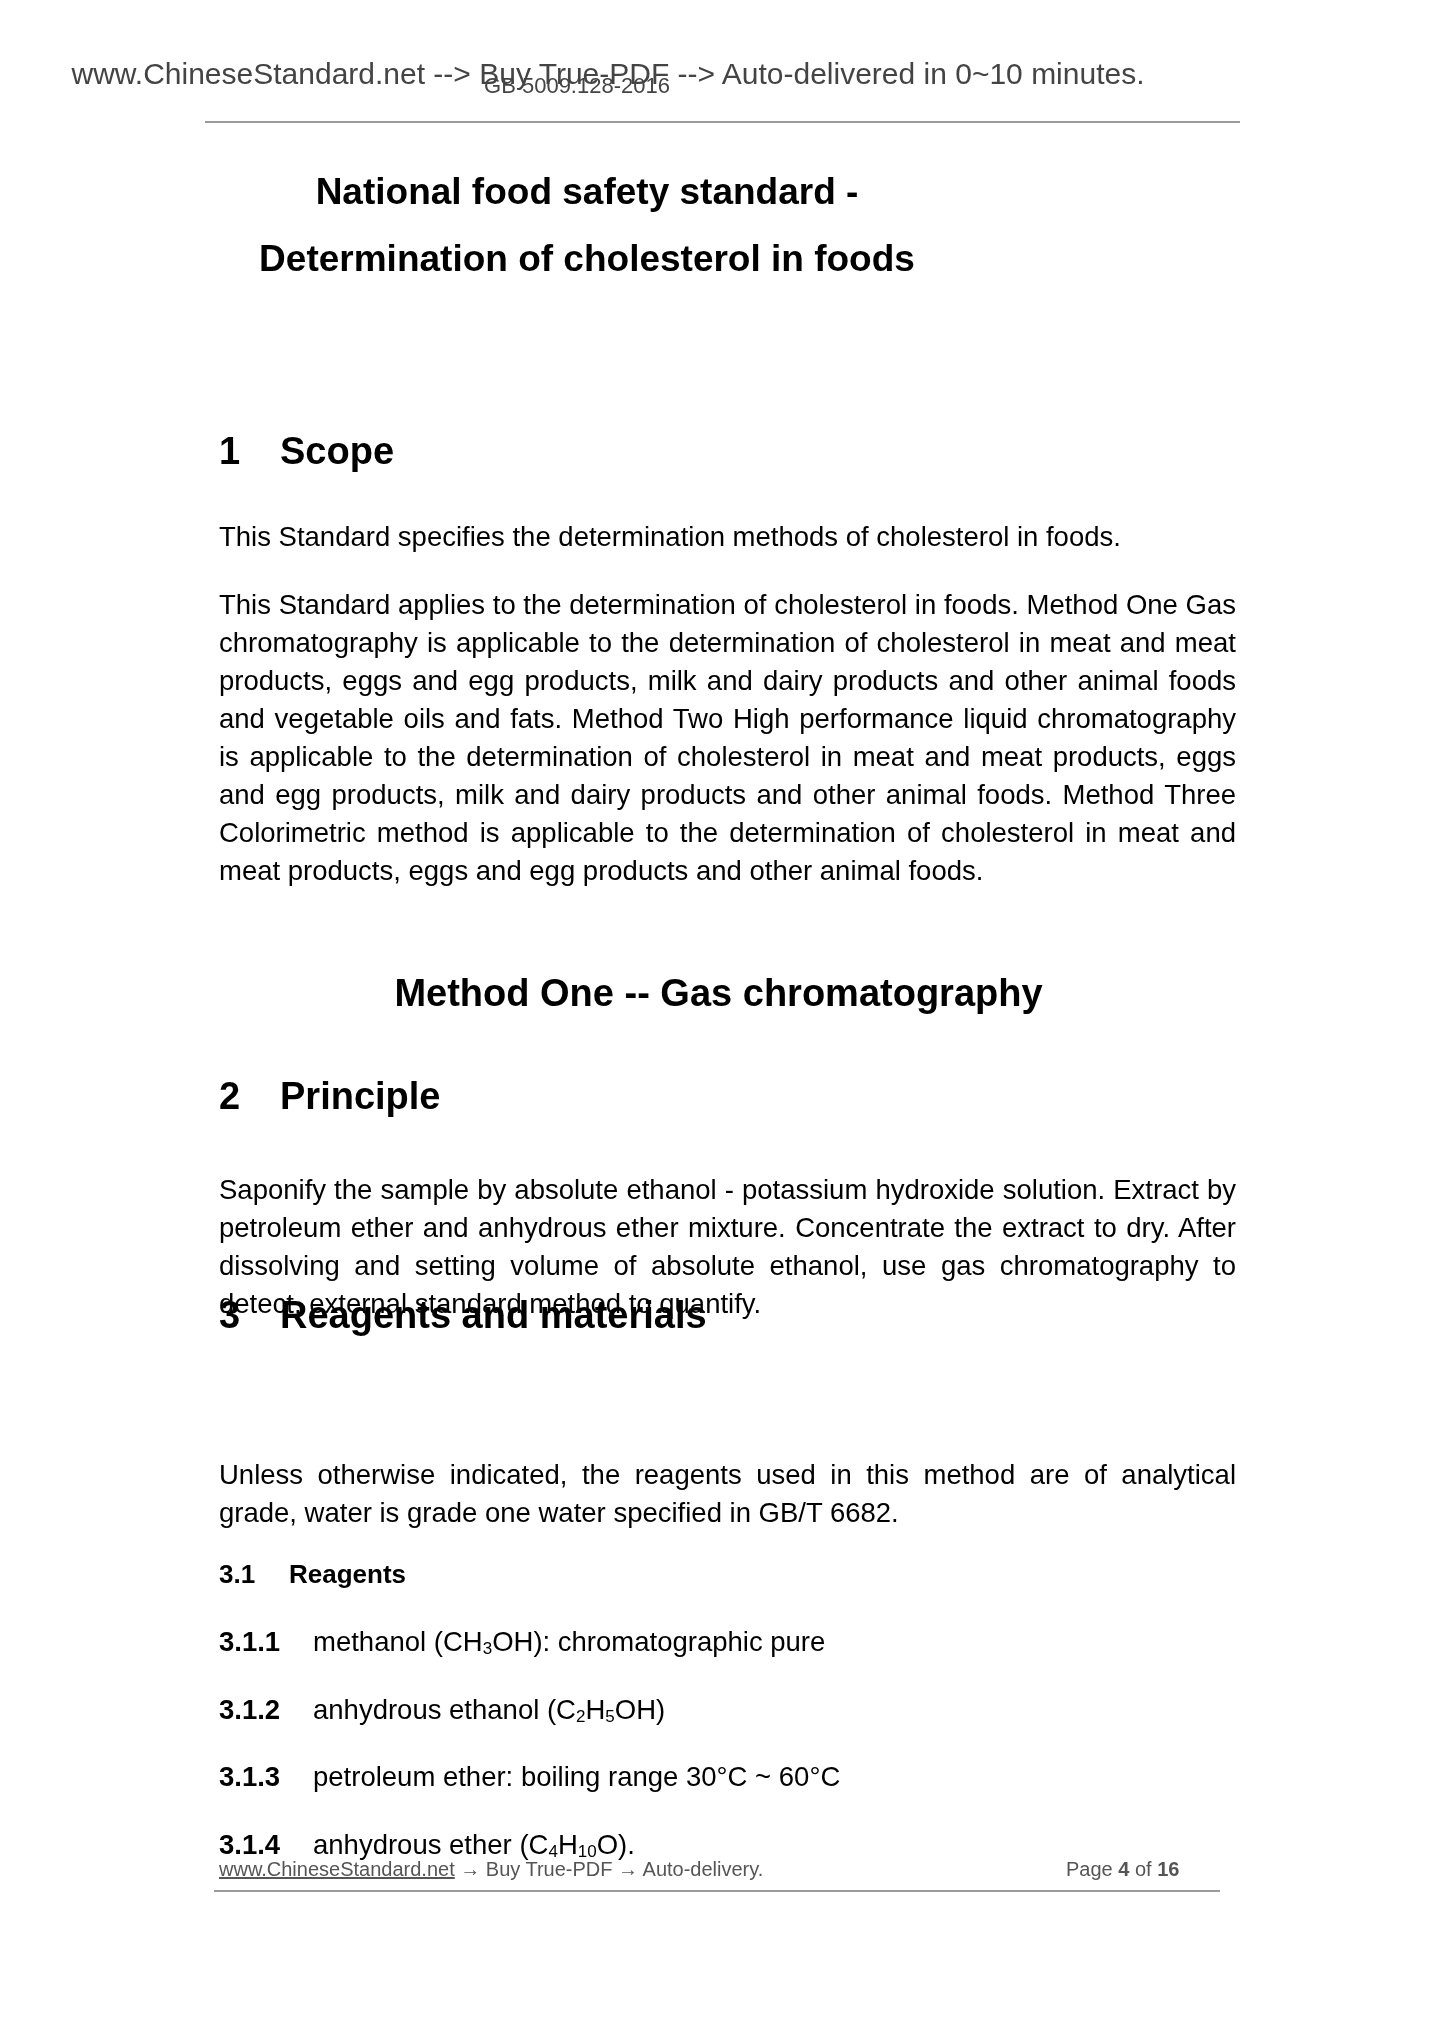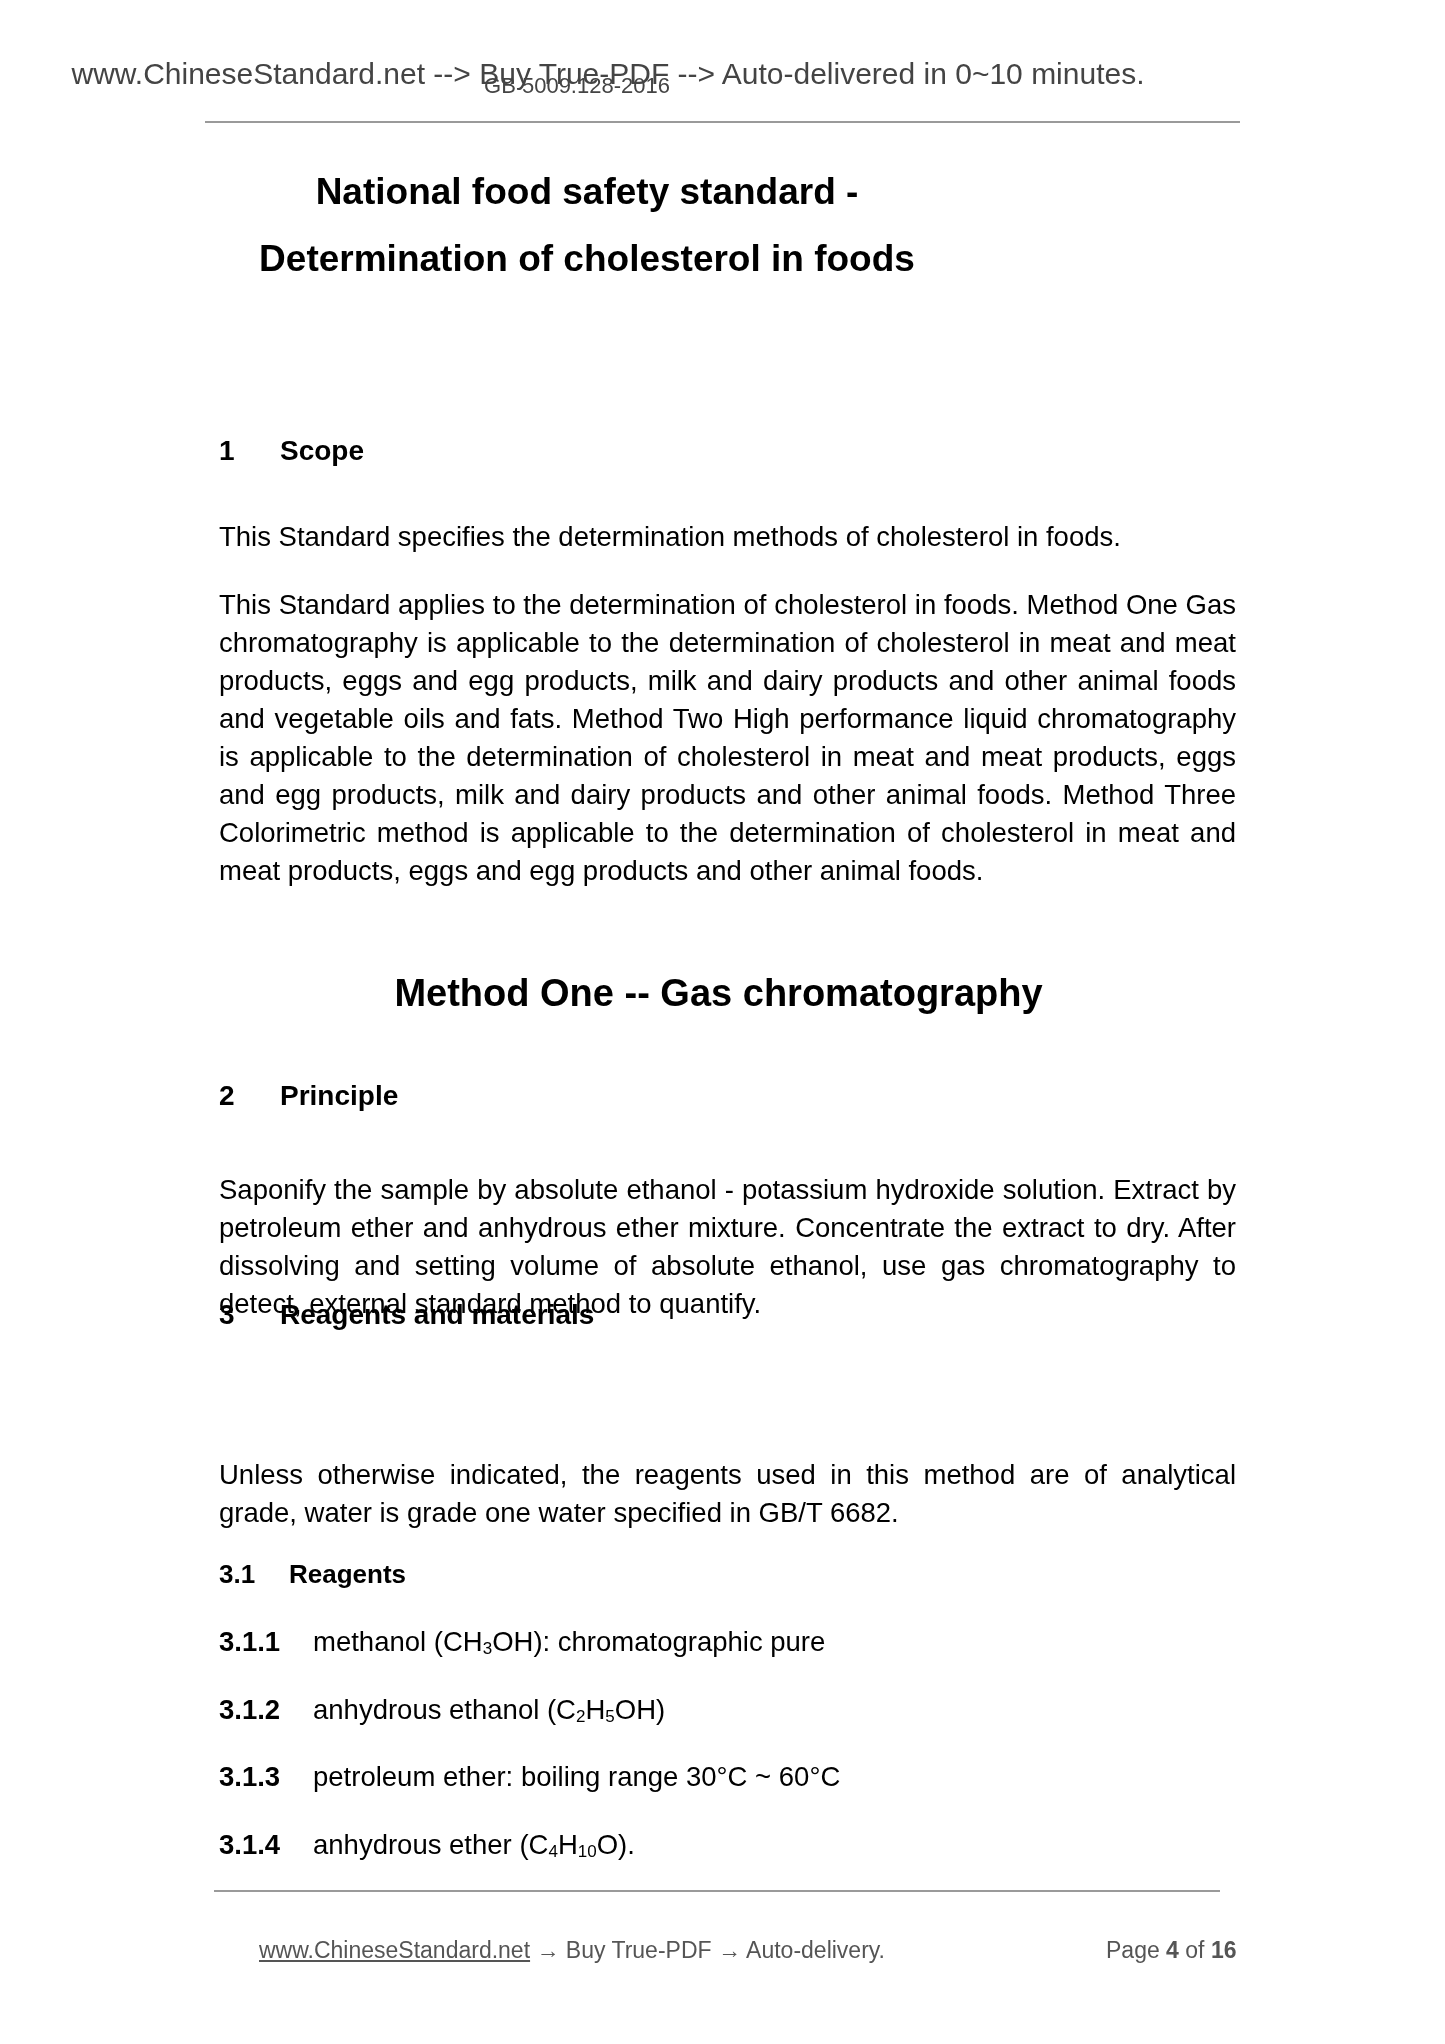--- a/index.html
+++ b/index.html
@@ -4,31 +4,31 @@
 <style>
   html, body { margin: 0; padding: 0; background: #ffffff; }
   body { width: 1445px; height: 2044px; position: relative; overflow: hidden;
          font-family: "Liberation Sans", "DejaVu Sans", sans-serif; color: #000; }
   .abs { position: absolute; }
   .hdr-main { left: 0; width: 1216px; top: 56px; text-align: center; font-size: 30px; color: #444; white-space: nowrap; line-height: 36px; }
   .hdr-std { left: 0; width: 1144px; top: 72px; text-align: center; font-size: 22px; color: #444; line-height: 28px; padding-left: 10px; box-sizing: border-box; }
   .rule { height: 0; border-top: 2px solid #9a9a9a; }
   .hdr-rule { left: 205px; width: 1035px; top: 121px; }
   .title { left: 0; width: 1174px; text-align: center; font-size: 37px; font-weight: bold; line-height: 44px; }
-  .h1 { left: 219px; font-size: 28px; font-weight: bold; line-height: 46px; white-space: nowrap; }
+  .h1 { left: 219px; font-size: 38px; font-weight: bold; line-height: 46px; white-space: nowrap; }
   .h1 .num { display: inline-block; width: 61px; }
   .h2 { left: 219px; font-size: 26px; font-weight: bold; line-height: 34px; white-space: nowrap; }
   .h2 .num { display: inline-block; width: 70px; }
   .para { left: 219px; width: 1017px; font-size: 27.5px; line-height: 38px; text-align: justify; }
   .item { left: 219px; font-size: 27.5px; line-height: 36px; white-space: nowrap; }
   .item .num { display: inline-block; width: 94px; font-weight: bold; }
   .item sub { font-size: 17px; vertical-align: -3px; line-height: 0; }
   .method { left: 0; width: 1437px; text-align: center; font-size: 38px; font-weight: bold; line-height: 46px; }
   .ftr-rule { left: 214px; width: 1006px; top: 1890px; }
-  .ftr { top: 1935px; font-size: 23px; color: #555; line-height: 30px; white-space: nowrap; margin-left: 40px; }
+  .ftr { top: 1854px; font-size: 20px; color: #555; line-height: 30px; white-space: nowrap; }
   .ftr-left { left: 219px; }
   .ftr-left a { color: #555; text-decoration: underline; }
   .ftr-right { left: 1066px; }
   .ftr-right b { color: #555; }
 </style>
 </head>
 <body>
 
 <div class="abs hdr-main">www.ChineseStandard.net --&gt; Buy True-PDF --&gt; Auto-delivered in 0~10 minutes.</div>
 <div class="abs hdr-std">GB 5009.128-2016</div>

